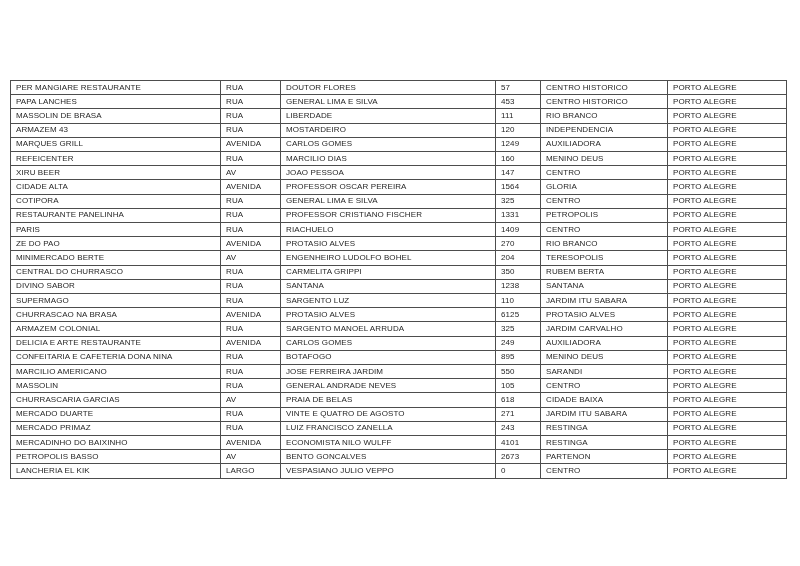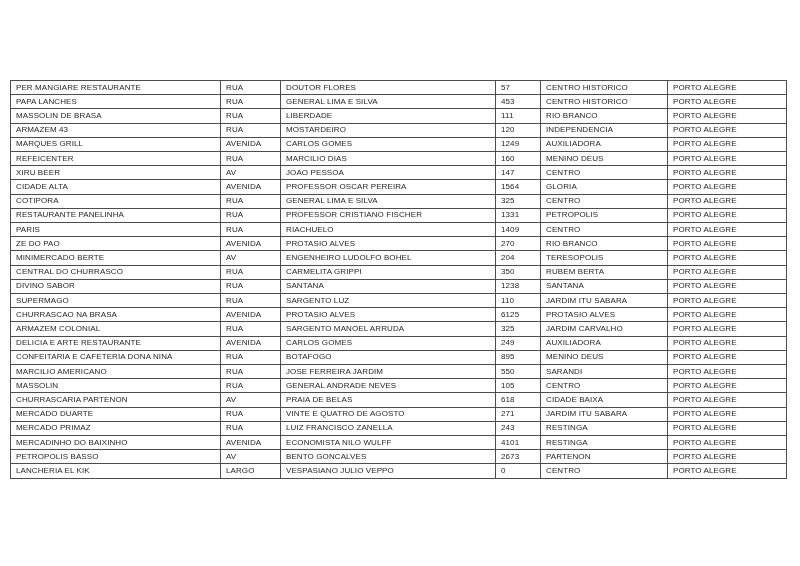--- a/index.html
+++ b/index.html
@@ -222,21 +222,21 @@
         </tr>
         <tr>
           <td>MASSOLIN</td>
           <td>RUA</td>
           <td>GENERAL ANDRADE NEVES</td>
           <td>105</td>
           <td>CENTRO</td>
           <td>PORTO ALEGRE</td>
         </tr>
         <tr>
-          <td>CHURRASCARIA PARTENON</td>
+          <td>CHURRASCARIA GARCIAS</td>
           <td>AV</td>
           <td>PRAIA DE BELAS</td>
           <td>618</td>
           <td>CIDADE BAIXA</td>
           <td>PORTO ALEGRE</td>
         </tr>
         <tr>
           <td>MERCADO DUARTE</td>
           <td>RUA</td>
           <td>VINTE E QUATRO DE AGOSTO</td>

